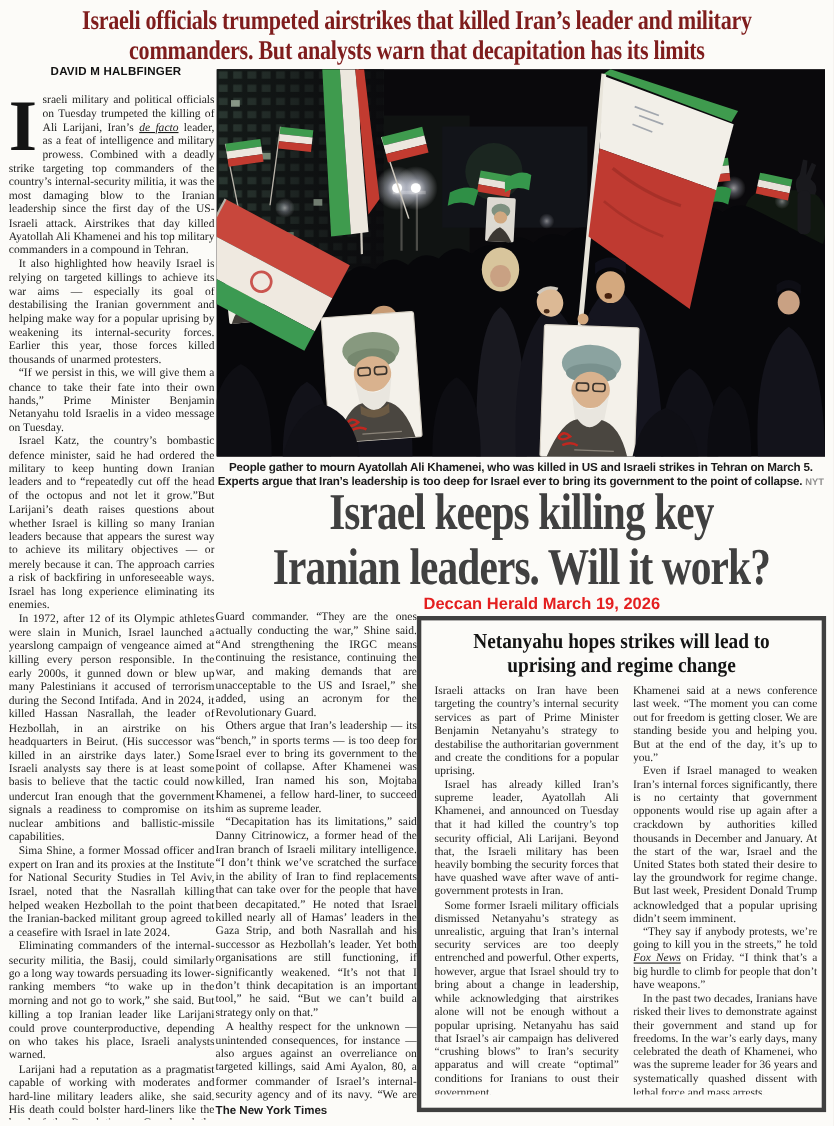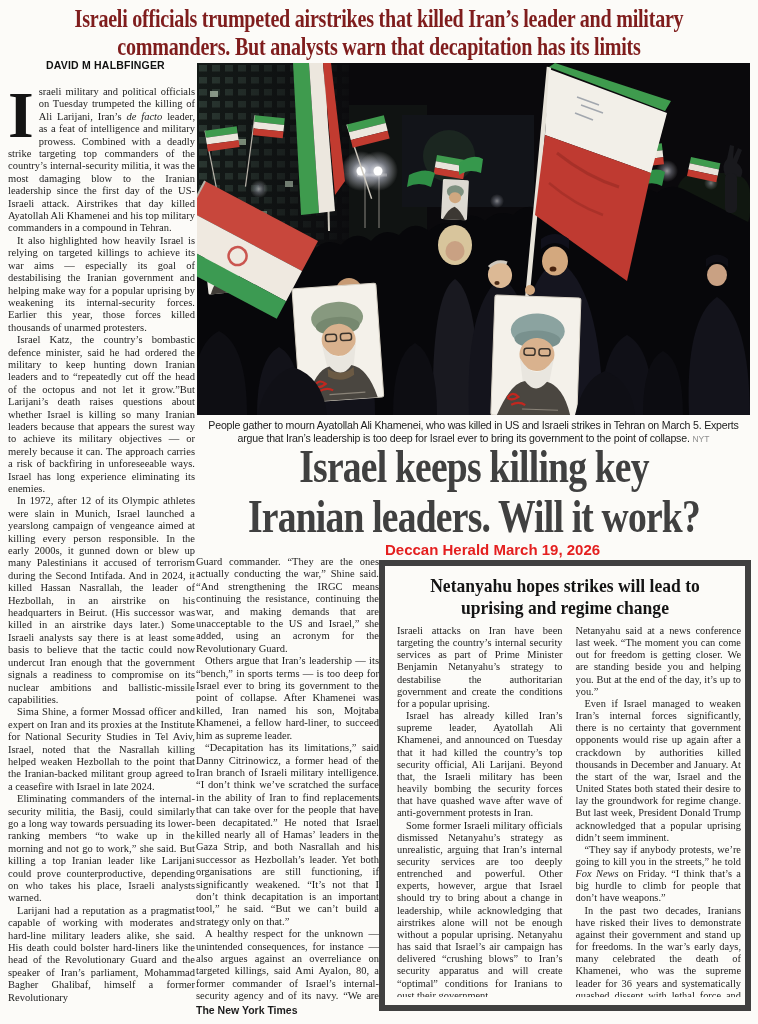--- a/index.html
+++ b/index.html
@@ -21,58 +21,59 @@
   .mid-col{left:196px;top:556px;width:183px;height:462px;}
   .mid-col .paras{height:446px;overflow:hidden;}
   .dropcap{float:left;font-size:66px;line-height:54px;height:58px;font-weight:bold;
         padding:2px 5px 0 0;color:#141414;}
   .col-credit{display:block;font-family:Liberation Sans, sans-serif;font-weight:bold;
         font-size:10.5px;margin-top:2px;background:#fcfbf8;position:relative;}
   
   .photo{position:absolute;left:197px;top:63px;width:553px;height:352px;background:#0a090c;}
   .photo svg{display:block;width:100%;height:100%;}
   .caption{position:absolute;left:197px;top:419px;width:553px;text-align:center;
-        font-family:"Liberation Sans",sans-serif;font-weight:normal;font-size:10.6px;
+        font-family:"Liberation Sans",sans-serif;font-weight:bold;font-size:10.6px;
         line-height:13.2px;color:#1b1b1b;letter-spacing:-.2px;}
   .caption .credit{font-size:8.5px;color:#8d8d8d;letter-spacing:0;}
   
   .main-headline{position:absolute;left:190px;top:441px;width:568px;text-align:center;color:#404040;}
   .main-headline .hl-line{white-space:nowrap;font-size:47px;line-height:50px;font-weight:bold;
         transform:scaleX(.8);transform-origin:50% 50%;letter-spacing:-1px;}
   
   .stamp{position:absolute;left:385px;top:541px;font-family:"Liberation Sans",sans-serif;
         font-weight:bold;font-size:15px;letter-spacing:0;}
   
   .nbox{position:absolute;left:379px;top:560px;width:372px;height:451px;
-        border:6px solid #404040;box-sizing:border-box;background:#fcfbf8;}
+        border:4px solid #404040;box-sizing:border-box;background:#fcfbf8;}
   .nbox-headline{margin:9px 8px 3px 8px;text-align:center;font-weight:bold;font-size:19.5px;
         line-height:21.5px;color:#141414;transform:scaleX(.9);transform-origin:50% 0;}
   .nbox-cols{display:flex;gap:13px;padding:4px 4px 0 12px;justify-content:space-between;}
   .nbox-col{width:50%;text-align:justify;font-size:10.4px;line-height:12.15px;
         height:372px;overflow:hidden;}
   .nbox-col p{margin:0;text-indent:9px;}
   .nbox-col p:first-of-type{text-indent:0;}
-  i{font-style:italic;}
+  i{font-style:italic;text-decoration:underline;}
 </style>
 </head>
 <body>
 
 <div class="page">
 
   <div class="top-headline">
     <div class="hl-line">Israeli officials trumpeted airstrikes that killed Iran’s leader and military</div>
     <div class="hl-line">commanders. But analysts warn that decapitation has its limits</div>
   </div>
 
   <div class="byline">DAVID M HALBFINGER</div>
 
   <div class="col left-col">
     <span class="dropcap">I</span>
   <p>sraeli military and political officials on Tuesday trumpeted the killing of Ali Larijani, Iran’s <i>de facto</i> leader, as a feat of intelligence and military prowess. Combined with a deadly strike targeting top commanders of the country’s internal-security militia, it was the most damaging blow to the Iranian leadership since the first day of the US-Israeli attack. Airstrikes that day killed Ayatollah Ali Khamenei and his top military commanders in a compound in Tehran.</p>
       <p>It also highlighted how heavily Israel is relying on targeted killings to achieve its war aims — especially its goal of destabilising the Iranian government and helping make way for a popular uprising by weakening its internal-security forces. Earlier this year, those forces killed thousands of unarmed protesters.</p>
+      <p>“If we persist in this, we will give them a chance to take their fate into their own hands,” Prime Minister Benjamin Netanyahu told Israelis in a video message on Tuesday.</p>
       <p>Israel Katz, the country’s bombastic defence minister, said he had ordered the military to keep hunting down Iranian leaders and to “repeatedly cut off the head of the octopus and not let it grow.”But Larijani’s death raises questions about whether Israel is killing so many Iranian leaders because that appears the surest way to achieve its military objectives — or merely because it can. The approach carries a risk of backfiring in unforeseeable ways. Israel has long experience eliminating its enemies.</p>
       <p>In 1972, after 12 of its Olympic athletes were slain in Munich, Israel launched a yearslong campaign of vengeance aimed at killing every person responsible. In the early 2000s, it gunned down or blew up many Palestinians it accused of terrorism during the Second Intifada. And in 2024, it killed Hassan Nasrallah, the leader of Hezbollah, in an airstrike on his headquarters in Beirut. (His successor was killed in an airstrike days later.) Some Israeli analysts say there is at least some basis to believe that the tactic could now undercut Iran enough that the government signals a readiness to compromise on its nuclear ambitions and ballistic-missile capabilities.</p>
       <p>Sima Shine, a former Mossad officer and expert on Iran and its proxies at the Institute for National Security Studies in Tel Aviv, Israel, noted that the Nasrallah killing helped weaken Hezbollah to the point that the Iranian-backed militant group agreed to a ceasefire with Israel in late 2024.</p>
       <p>Eliminating commanders of the internal-security militia, the Basij, could similarly go a long way towards persuading its lower-ranking members “to wake up in the morning and not go to work,” she said. But killing a top Iranian leader like Larijani could prove counterproductive, depending on who takes his place, Israeli analysts warned.</p>
       <p>Larijani had a reputation as a pragmatist capable of working with moderates and hard-line military leaders alike, she said. His death could bolster hard-liners like the head of the Revolutionary Guard and the speaker of Iran’s parliament, Mohammad Bagher Ghalibaf, himself a former Revolutionary</p>
     </div>
 
   <div class="photo">
     <svg viewBox="0 0 553 352" preserveAspectRatio="none">
       <defs>
@@ -319,21 +320,21 @@
 
   <div class="nbox">
     <div class="nbox-headline">Netanyahu hopes strikes will lead to uprising and regime change</div>
     <div class="nbox-cols">
       <div class="nbox-col">
           <p>Israeli attacks on Iran have been targeting the country’s internal security services as part of Prime Minister Benjamin Netanyahu’s strategy to destabilise the authoritarian government and create the conditions for a popular uprising.</p>
           <p>Israel has already killed Iran’s supreme leader, Ayatollah Ali Khamenei, and announced on Tuesday that it had killed the country’s top security official, Ali Larijani. Beyond that, the Israeli military has been heavily bombing the security forces that have quashed wave after wave of anti-government protests in Iran.</p>
           <p>Some former Israeli military officials dismissed Netanyahu’s strategy as unrealistic, arguing that Iran’s internal security services are too deeply entrenched and powerful. Other experts, however, argue that Israel should try to bring about a change in leadership, while acknowledging that airstrikes alone will not be enough without a popular uprising. Netanyahu has said that Israel’s air campaign has delivered “crushing blows” to Iran’s security apparatus and will create “optimal” conditions for Iranians to oust their government.</p>
         </div>
       <div class="nbox-col">
-          <p>Netanyahu said at a news conference last week. “The moment you can come out for freedom is getting closer. We are standing beside you and helping you. But at the end of the day, it’s up to you.”</p>
+          <p>Khamenei said at a news conference last week. “The moment you can come out for freedom is getting closer. We are standing beside you and helping you. But at the end of the day, it’s up to you.”</p>
           <p>Even if Israel managed to weaken Iran’s internal forces significantly, there is no certainty that government opponents would rise up again after a crackdown by authorities killed thousands in December and January. At the start of the war, Israel and the United States both stated their desire to lay the groundwork for regime change. But last week, President Donald Trump acknowledged that a popular uprising didn’t seem imminent.</p>
           <p>“They say if anybody protests, we’re going to kill you in the streets,” he told <i>Fox News</i> on Friday. “I think that’s a big hurdle to climb for people that don’t have weapons.”</p>
           <p>In the past two decades, Iranians have risked their lives to demonstrate against their government and stand up for freedoms. In the war’s early days, many celebrated the death of Khamenei, who was the supreme leader for 36 years and systematically quashed dissent with lethal force and mass arrests. </p>
         </div>
     </div>
   </div>
 
 </div>
 
 </body></html>

